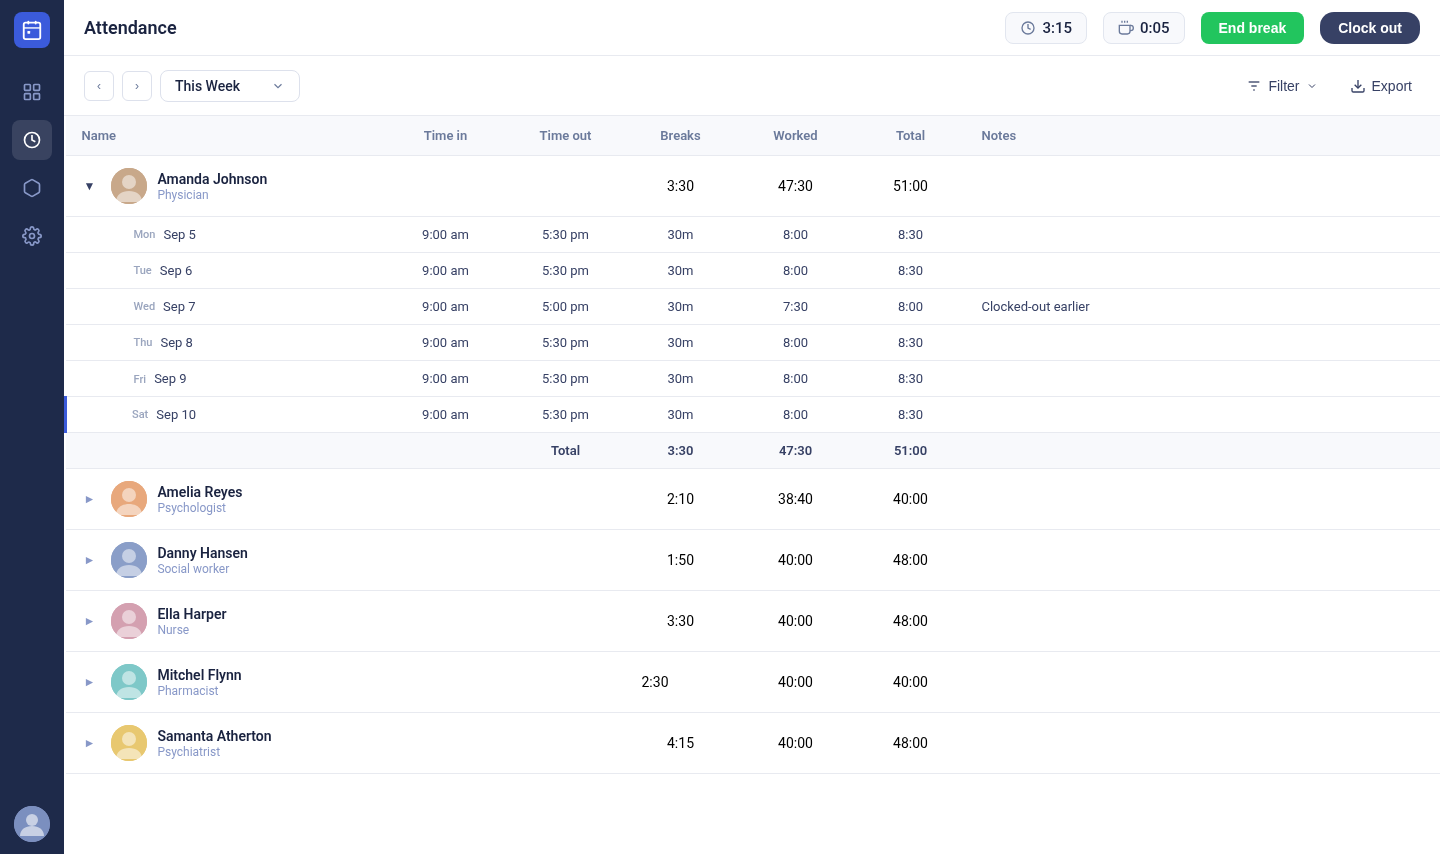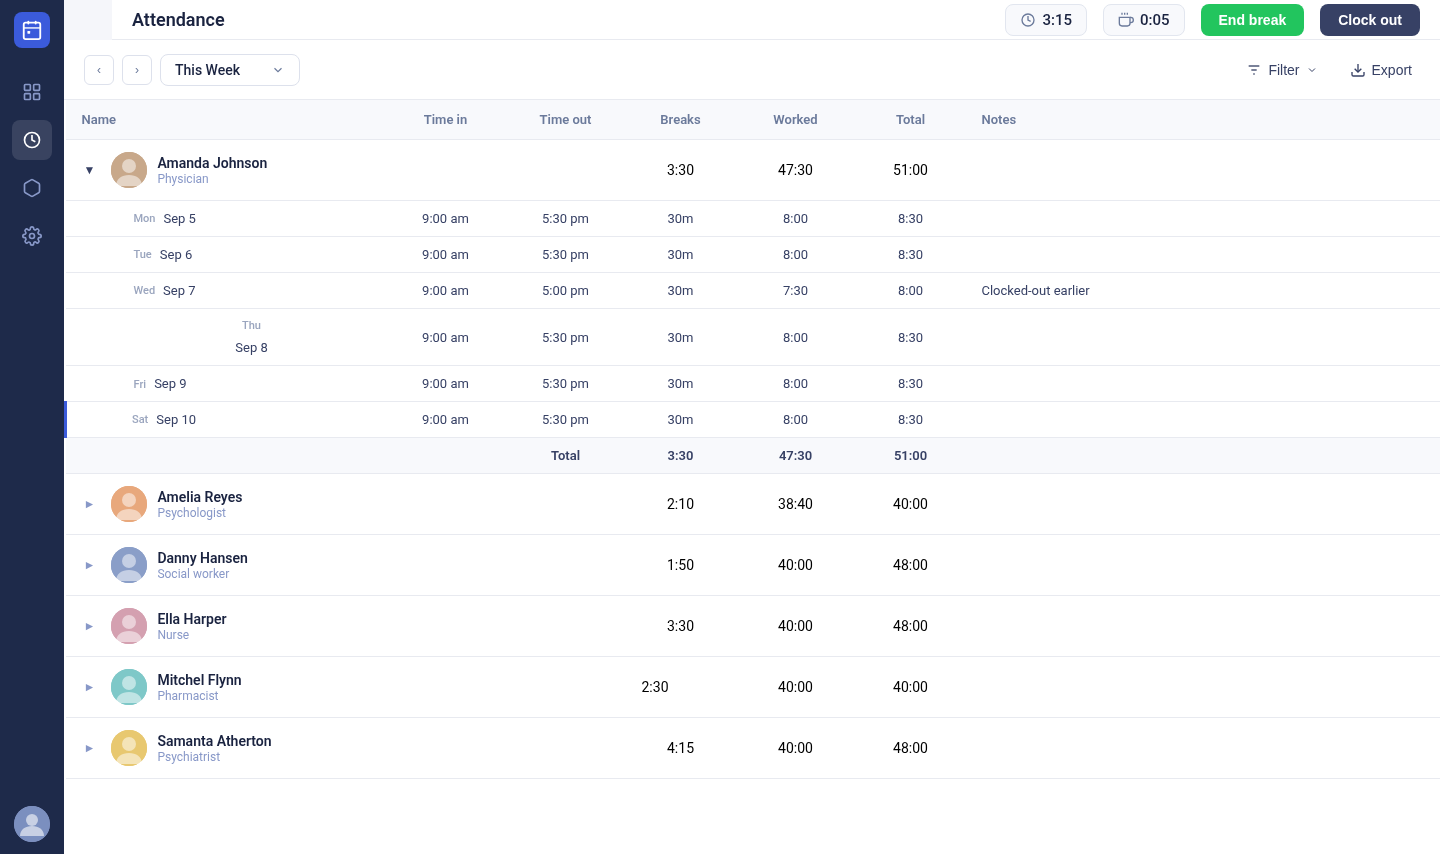--- a/index.html
+++ b/index.html
@@ -51,29 +51,28 @@
     
     .main {
       flex: 1;
       display: flex;
       flex-direction: column;
       overflow: hidden;
     }
 
     
     .header {
-      height: 40px;
+      height: 56px;
       background: white;
       border-bottom: 1px solid #e8eaf0;
       display: flex;
       align-items: center;
       padding: 0 20px;
       gap: 16px;
       flex-shrink: 0;
-      margin-left: 48px;
     }
     .header-title {
       font-size: 18px;
       font-weight: 600;
       color: #1a2340;
       flex: 1;
     }
     .header-timer {
       display: flex; align-items: center; gap: 6px;
       background: #f8f9fc;
@@ -102,21 +101,21 @@
       border-radius: 8px;
       padding: 8px 18px;
       font-size: 14px;
       font-weight: 600;
       cursor: pointer;
     }
     .btn-clock-out {
       background: #374165;
       color: white;
       border: none;
-      border-radius: 8px;
+      border-radius: 14px;
       padding: 8px 18px;
       font-size: 14px;
       font-weight: 600;
       cursor: pointer;
     }
 
     
     .toolbar {
       height: 60px;
       background: white;
@@ -427,21 +426,21 @@
         </td>
         <td style="text-align:center">9:00 am</td>
         <td style="text-align:center">5:00 pm</td>
         <td style="text-align:center">30m</td>
         <td style="text-align:center">7:30</td>
         <td style="text-align:center">8:00</td>
         <td class="note-val">Clocked-out earlier</td>
       </tr>
           <tr class="day-row">
         <td style="padding-left:16px">
-          <div style="padding-left:52px;display:flex;align-items:center;gap:8px;flex-direction:column;">
+          <div style="padding-left:52px;display:flex;align-items:center;gap:8px;">
             <span class="day-label">Thu</span>
             <span class="day-date">Sep 8</span>
           </div>
         </td>
         <td style="text-align:center">9:00 am</td>
         <td style="text-align:center">5:30 pm</td>
         <td style="text-align:center">30m</td>
         <td style="text-align:center">8:00</td>
         <td style="text-align:center">8:30</td>
         <td class="note-val"></td>

